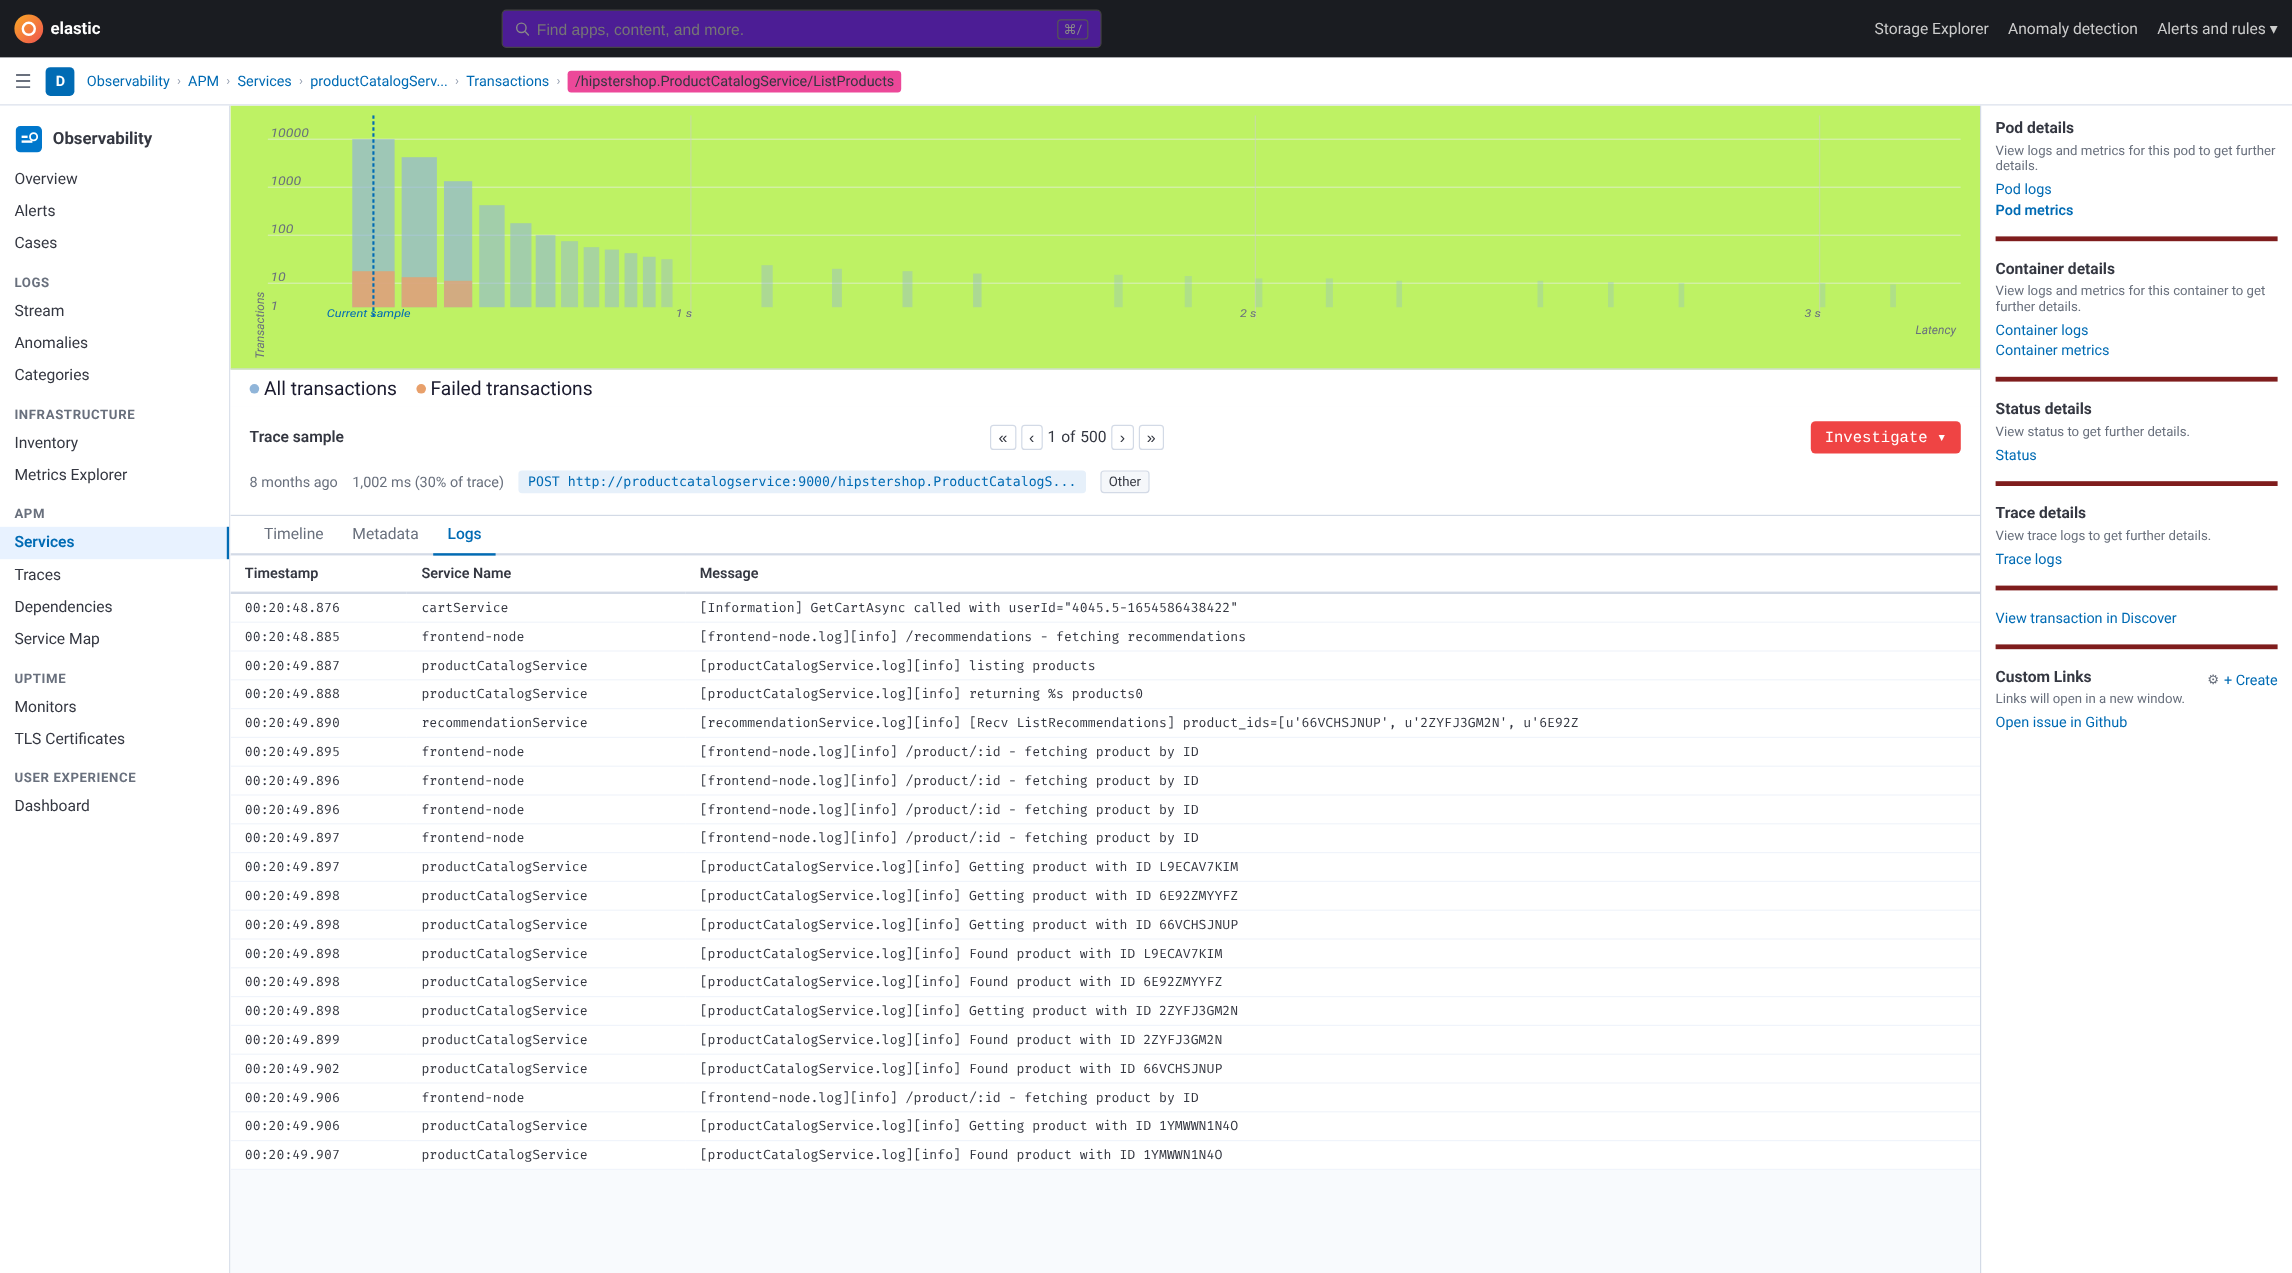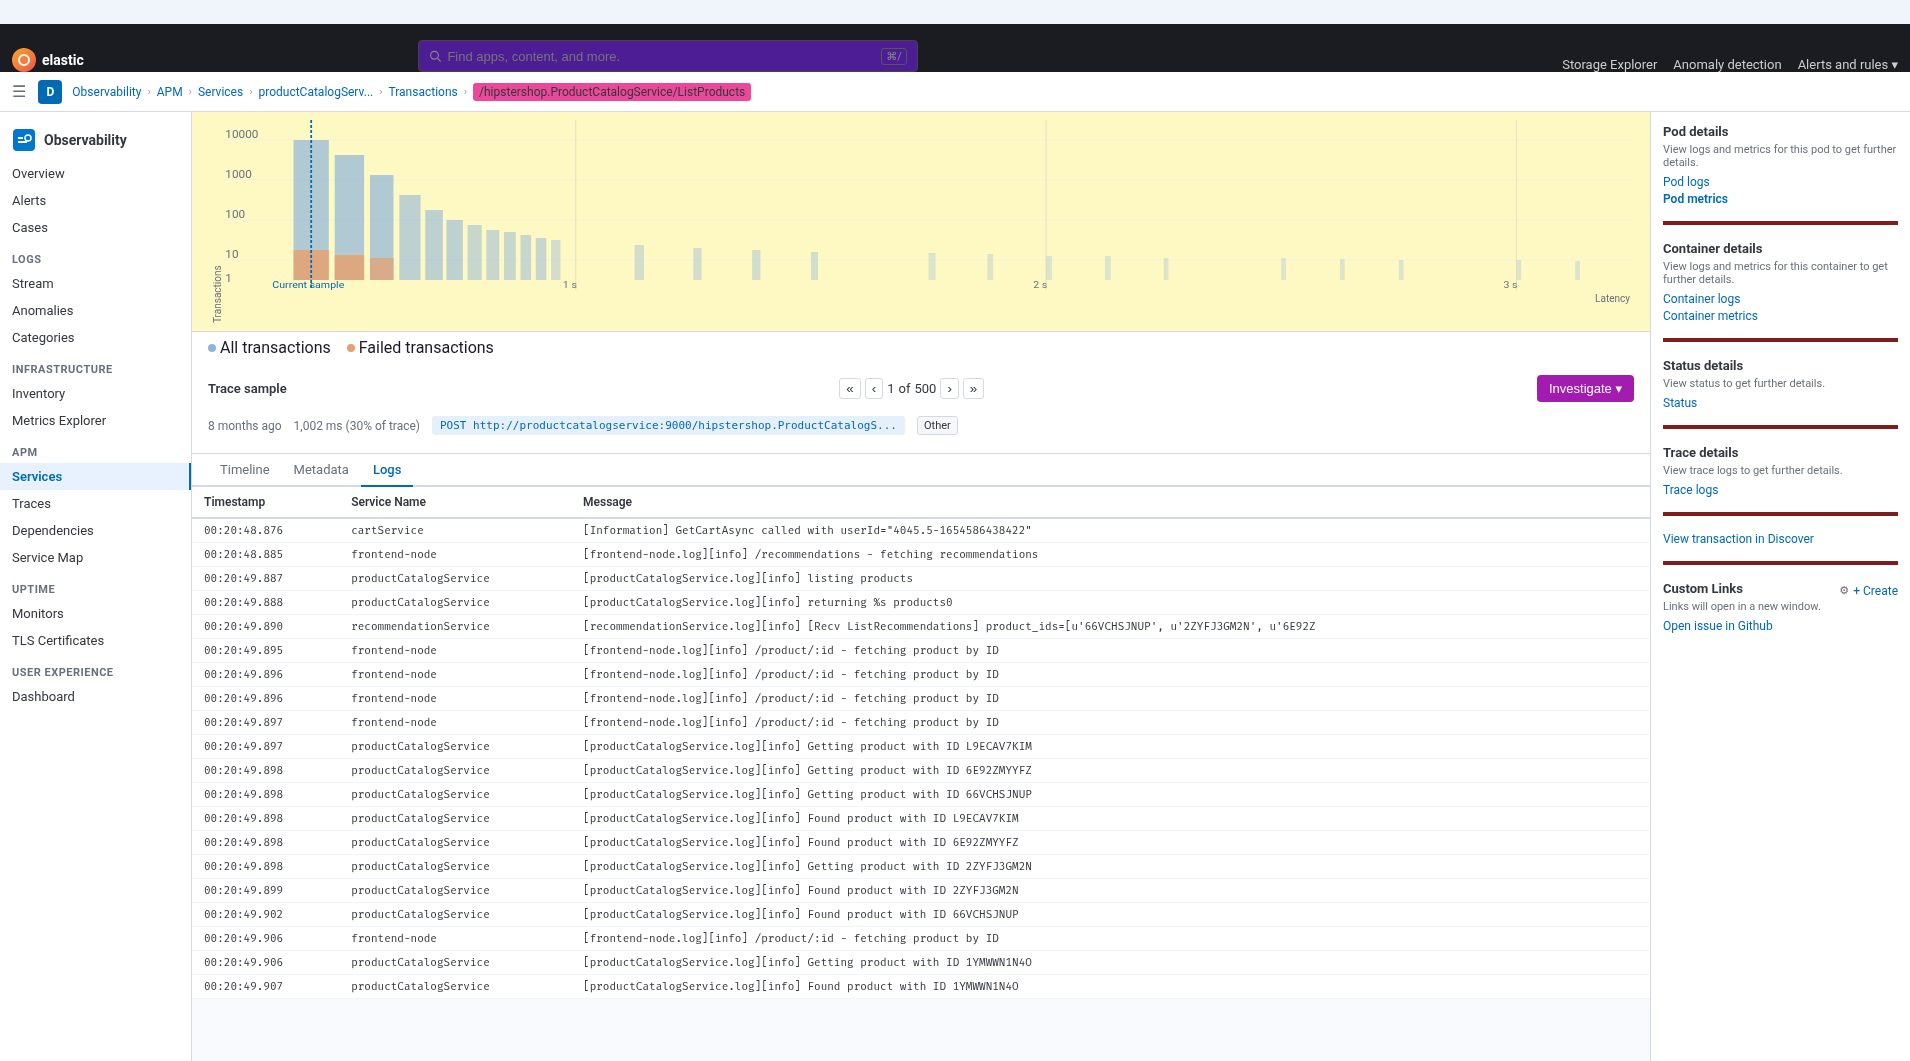--- a/index.html
+++ b/index.html
@@ -1,19 +1,19 @@
 <!DOCTYPE html>
 <html><head>
   <meta charset="utf-8">
   <style>
     * { box-sizing: border-box; margin: 0; padding: 0; }
     body { font-family: -apple-system, BlinkMacSystemFont, 'Segoe UI', Roboto, sans-serif; font-size: 13px; background: #f0f4fb; color: #1a1a2e; overflow: hidden; }
 
     
-    #topbar { display: flex; align-items: flex-end; background: #1a1c21; height: 48px; padding: 0 12px; gap: 8px; margin-top: 24px; }
+    #topbar { display: flex; align-items: center; background: #1a1c21; height: 48px; padding: 0 12px; gap: 8px; }
     #topbar .logo { display: flex; align-items: center; gap: 6px; color: #fff; font-weight: 700; font-size: 14px; margin-right: 8px; }
     #topbar .logo-circle { width: 24px; height: 24px; border-radius: 50%; background: linear-gradient(135deg, #f9a825, #ef5350); display: flex; align-items: center; justify-content: center; }
     .search-bar { flex: 1; max-width: 500px; margin: 0 auto; display: flex; align-items: center; background: #4c1d95; border: 1px solid #444; border-radius: 4px; padding: 0 10px; height: 32px; gap: 6px; }
     .search-bar input { background: transparent; border: none; outline: none; color: #ccc; font-size: 13px; width: 100%; }
     .search-bar .kbd { color: #888; font-size: 11px; border: 1px solid #555; border-radius: 3px; padding: 1px 4px; }
     .topbar-right { display: flex; align-items: center; gap: 16px; margin-left: auto; }
     .topbar-right a { color: #ccc; text-decoration: none; font-size: 13px; white-space: nowrap; }
 
     
     #navbar { display: flex; align-items: center; background: #fff; height: 40px; padding: 0 12px; border-bottom: 1px solid #d3dae6; gap: 4px; }
@@ -31,35 +31,35 @@
     .sidebar-header { display: flex; align-items: center; gap: 8px; padding: 16px 12px 8px; font-weight: 700; font-size: 14px; color: #343741; }
     .sidebar-header .sidebar-logo { width: 24px; height: 24px; border-radius: 4px; display: flex; align-items: center; justify-content: center; }
     .sidebar-section-label { font-size: 11px; font-weight: 700; color: #69707d; padding: 12px 12px 4px; text-transform: uppercase; letter-spacing: 0.5px; }
     .sidebar-item { display: flex; align-items: center; padding: 6px 12px; cursor: pointer; color: #343741; font-size: 13px; text-decoration: none; }
     .sidebar-item.active { background: #e8f2ff; color: #006bb4; font-weight: 600; border-right: 2px solid #006bb4; }
 
     
     #content { flex: 1; overflow-y: auto; background: #f8fafd; }
 
     
-    .chart-container { background: #fef9c3; border-bottom: 1px solid #d3dae6; padding: 8px 16px; position: relative; height: 220px; }
+    .chart-container { background: #bef264; border-bottom: 1px solid #d3dae6; padding: 8px 16px; position: relative; height: 220px; font-style: italic; }
     .chart-svg { width: 100%; height: 170px; }
 
     
     .chart-legend { display: flex; gap: 16px; padding: 6px 16px; background: #fff; font-size: 16px; }
     .legend-item { display: flex; align-items: center; gap: 4px; }
     .legend-dot { width: 8px; height: 8px; border-radius: 50%; }
 
     
     .trace-section { background: #fff; padding: 12px 16px; border-bottom: 1px solid #d3dae6; }
     .trace-header { display: flex; align-items: center; justify-content: space-between; margin-bottom: 8px; }
     .trace-title { font-size: 13px; font-weight: 600; color: #343741; }
     .trace-nav { display: flex; align-items: center; gap: 4px; font-size: 13px; color: #343741; }
     .trace-nav button { background: none; border: 1px solid #d3dae6; border-radius: 3px; padding: 2px 6px; cursor: pointer; color: #343741; }
-    .investigate-btn { background: #a21caf; color: #fff; border: none; border-radius: 4px; padding: 6px 12px; cursor: pointer; display: flex; align-items: center; gap: 4px; font-size: 13px; }
+    .investigate-btn { background: #ef4444; color: #fff; border: none; border-radius: 4px; padding: 6px 12px; cursor: pointer; display: flex; align-items: center; gap: 4px; font-size: 13px; font-family: Liberation Mono, monospace; }
 
     
     .trace-info { display: flex; align-items: center; gap: 12px; padding: 6px 0; font-size: 12px; color: #69707d; }
     .trace-badge { background: #e6f0fa; color: #006bb4; border-radius: 3px; padding: 3px 8px; font-size: 11px; font-family: monospace; }
     .trace-tag { background: #f5f7fa; border: 1px solid #d3dae6; border-radius: 3px; padding: 2px 6px; font-size: 11px; color: #343741; }
 
     
     .tabs { display: flex; border-bottom: 2px solid #d3dae6; padding: 0 16px; background: #fff; }
     .tab { padding: 8px 12px; cursor: pointer; font-size: 13px; color: #69707d; border-bottom: 2px solid transparent; margin-bottom: -2px; }
     .tab.active { color: #006bb4; border-bottom: 2px solid #006bb4; font-weight: 500; }

